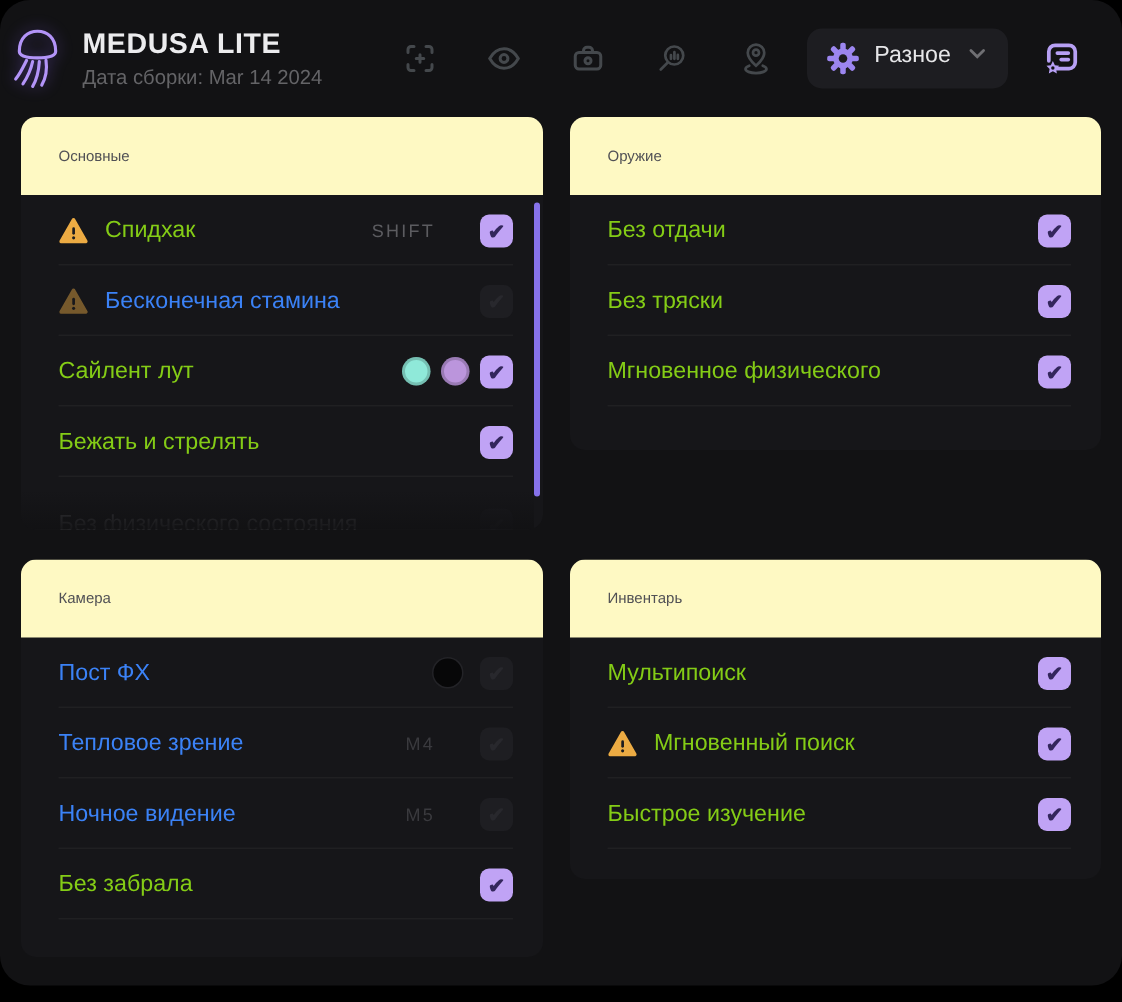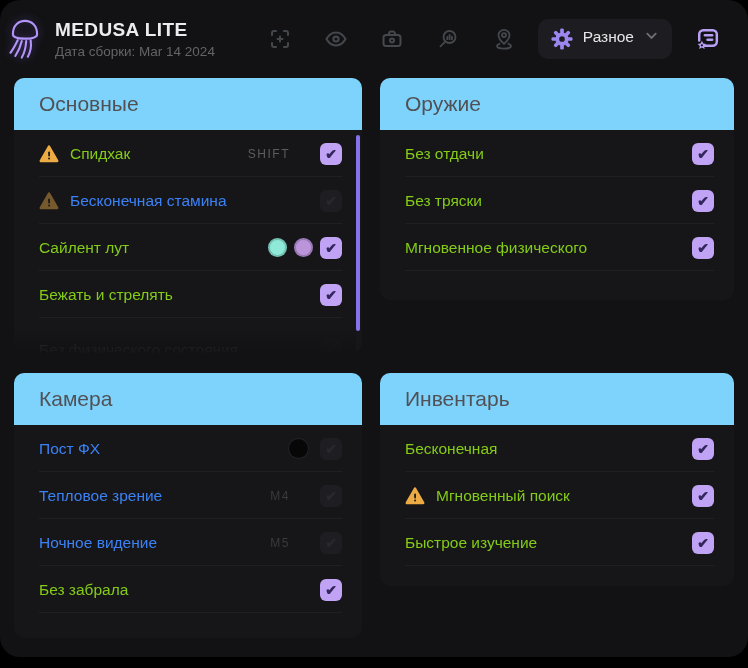--- a/index.html
+++ b/index.html
@@ -26,21 +26,21 @@
   
   .content{position:absolute;top:78px;left:14px;width:720px;display:flex;gap:18px;}
   .col{display:flex;flex-direction:column;}
   .col-l{width:348px;}
   .col-r{width:354px;}
   .panel{background:#161619;border-radius:10px;overflow:hidden;position:relative;}
   #panel-main{height:275px;margin-bottom:20px;}
   #panel-camera{height:265px;}
   #panel-weapons{height:222px;margin-bottom:73px;}
   #panel-inventory{height:213px;}
-  .panel-h{height:52px;background:#7dd3fc;display:flex;align-items:center;padding:0 25px;color:#515155;font-size:21px;}
+  .panel-h{height:52px;background:#fef9c3;display:flex;align-items:center;padding:0 25px;color:#515155;font-size:10px;}
   .row{height:47px;display:flex;align-items:center;padding:0 20px 0 25px;position:relative;}
   .row.gap-top{margin-top:8px;}
   .row::after{content:"";position:absolute;left:25px;right:20px;bottom:0;height:1px;background:rgba(255,255,255,.045);}
   .lbl{font-size:15.5px;color:#84cc16;white-space:nowrap;}
   .lbl.dim{color:#3b82f6;}
   .lbl.dimmer{color:#3d3d41;}
   .spacer{flex:1;}
   .kb{font-size:12px;color:#5c5c60;letter-spacing:1.5px;margin-right:30px;}
   .kb.dim{color:#3a3a3e;}
   .warn{flex:none;margin-right:11px;display:flex;}
@@ -267,21 +267,21 @@
           <span class="lbl">Мгновенное физического</span>
           <span class="spacer"></span>
           <span class="cb on"></span>
         </div>
       </div>
 
       <div class="panel" id="panel-inventory">
         <div class="panel-h">Инвентарь</div>
 
         <div class="row">
-          <span class="lbl">Бесконечная</span>
+          <span class="lbl">Мультипоиск</span>
           <span class="spacer"></span>
           <span class="cb on"></span>
         </div>
 
         <div class="row">
           <span class="warn">
             <svg viewBox="0 0 24 22" width="20" height="18">
                 <path d="M12 2 L22 19.5 H2 Z" fill="#ecab43" stroke="#ecab43" stroke-width="3" stroke-linejoin="round"></path>
                 <rect x="11" y="8" width="2.2" height="6" rx="1.1" fill="#1c1c1f"></rect>
                 <circle cx="12.1" cy="16.6" r="1.25" fill="#1c1c1f"></circle>

